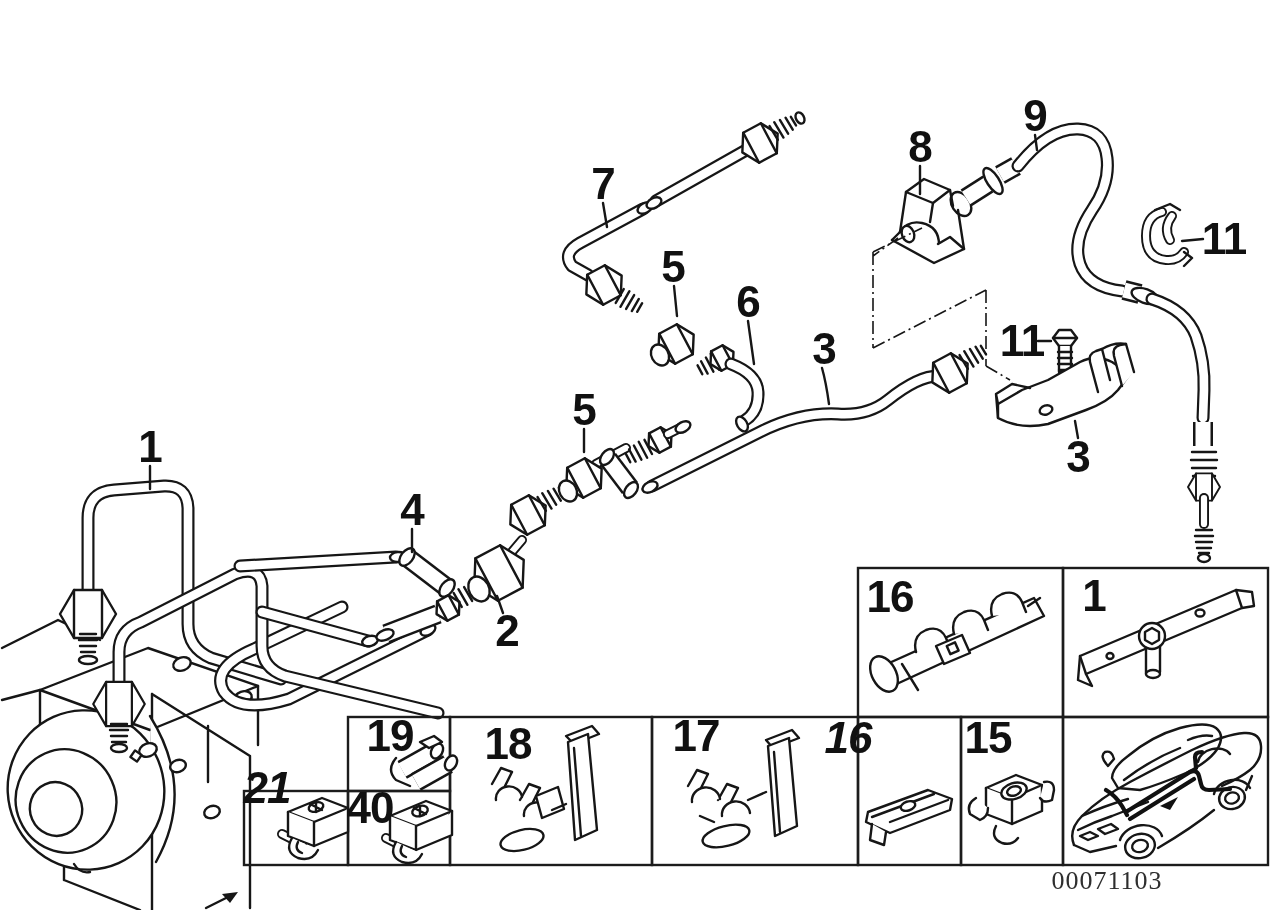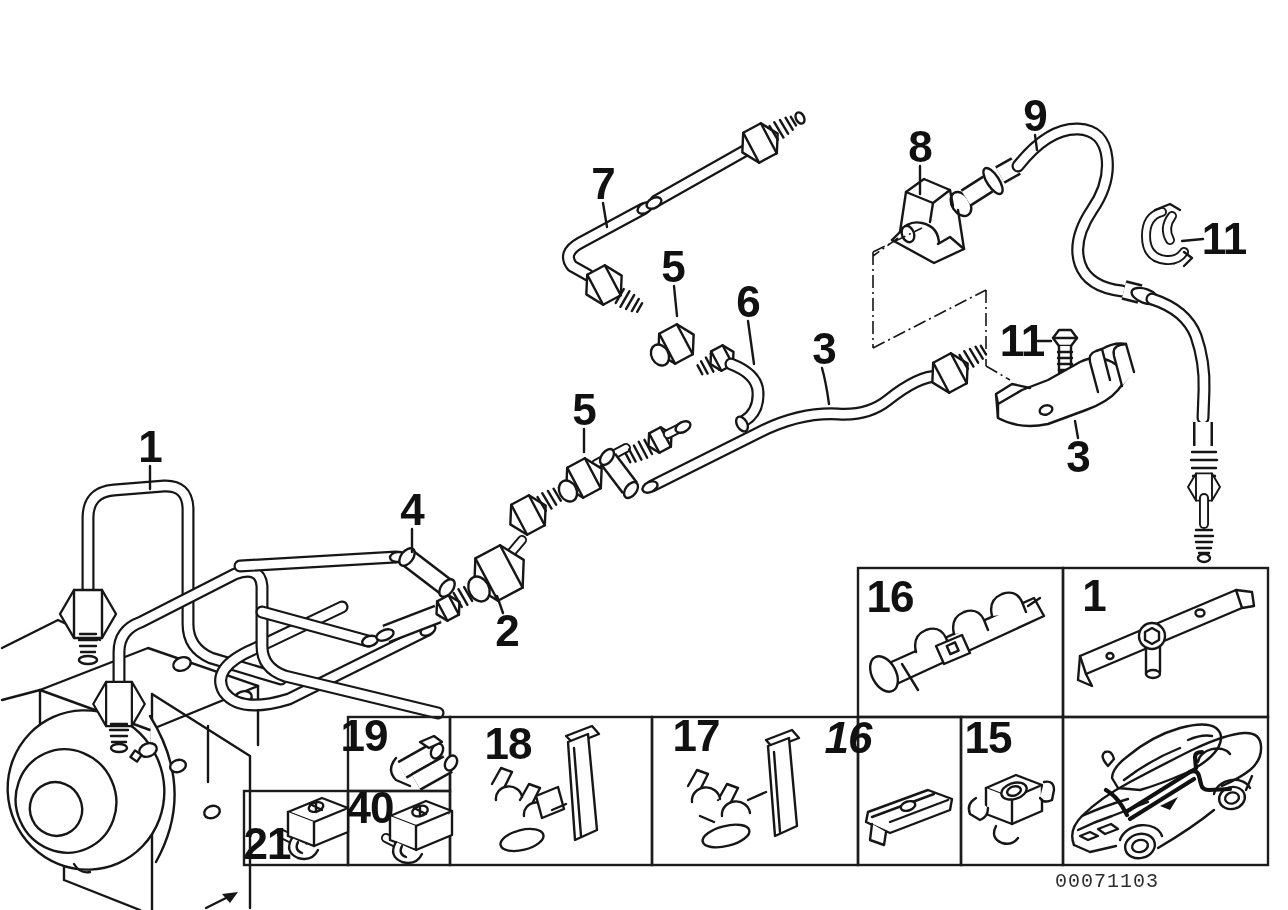--- a/index.html
+++ b/index.html
@@ -13,22 +13,22 @@
   .ti{stroke:#fff;stroke-width:8.6;fill:none;stroke-linecap:round;stroke-linejoin:round;}
   .so{stroke:#161616;stroke-width:10;fill:none;stroke-linecap:round;stroke-linejoin:round;}
   .si{stroke:#fff;stroke-width:6.2;fill:none;stroke-linecap:round;stroke-linejoin:round;}
   .fo{stroke:#161616;stroke-width:20;fill:none;stroke-linecap:butt;}
   .fi{stroke:#fff;stroke-width:15;fill:none;stroke-linecap:butt;}
   .dd{stroke:#161616;stroke-width:1.6;fill:none;stroke-dasharray:13 4 2 4;}
   .bx{stroke:#1c1c1c;stroke-width:2.4;fill:none;}
   .bold-line{stroke:#111;stroke-width:4.2;fill:none;stroke-linecap:round;stroke-linejoin:round;}
   .callout{position:absolute;transform:translate(-50%,-50%);font-weight:bold;font-size:44px;
            color:#111;line-height:1;letter-spacing:-1px;user-select:none;}
-  .imgnum{position:absolute;transform:translate(-50%,-50%);font-family:Liberation Mono, monospace;
-          font-size:20px;color:#2e2e2e;letter-spacing:1px;}
+  .imgnum{position:absolute;transform:translate(-50%,-50%);font-family:Liberation Serif, serif;
+          font-size:26px;color:#2e2e2e;letter-spacing:1px;}
 </style>
 </head>
 <body>
 
 <div class="stage">
 
 <svg width="1288" height="910" viewBox="0 0 1288 910">
   <defs>
     <g id="hexL">
           <polygon points="-28,0 -14,-24 14,-24 28,0 14,24 -14,24"></polygon>
@@ -389,19 +389,19 @@
 <div class="callout" style="left:1035px;top:116px;">9</div>
 <div class="callout" style="left:1022px;top:341px;">11</div>
 <div class="callout" style="left:1078px;top:457px;">3</div>
 <div class="callout" style="left:1224px;top:239px;">11</div>
 <div class="callout" style="left:1094px;top:596px;">1</div>
 <div class="callout" style="left:890px;top:597px;">16</div>
 <div class="callout" style="left:988px;top:738px;">15</div>
 <div class="callout" style="left:848px;top:738px;font-style:italic;">16</div>
 <div class="callout" style="left:681px;top:736px;margin-left:15px;">17</div>
 <div class="callout" style="left:508px;top:744px;">18</div>
-<div class="callout" style="left:364px;top:736px;">19</div>
+<div class="callout" style="left:390px;top:736px;">19</div>
 <div class="callout" style="left:370px;top:808px;">40</div>
-<div class="callout" style="left:267px;top:844px;">21</div>
+<div class="callout" style="left:267px;top:788px;font-style:italic;">21</div>
 
 <div class="imgnum" style="left:1107px;top:881px;">00071103</div>
 
 </div>
 
 </body></html>

